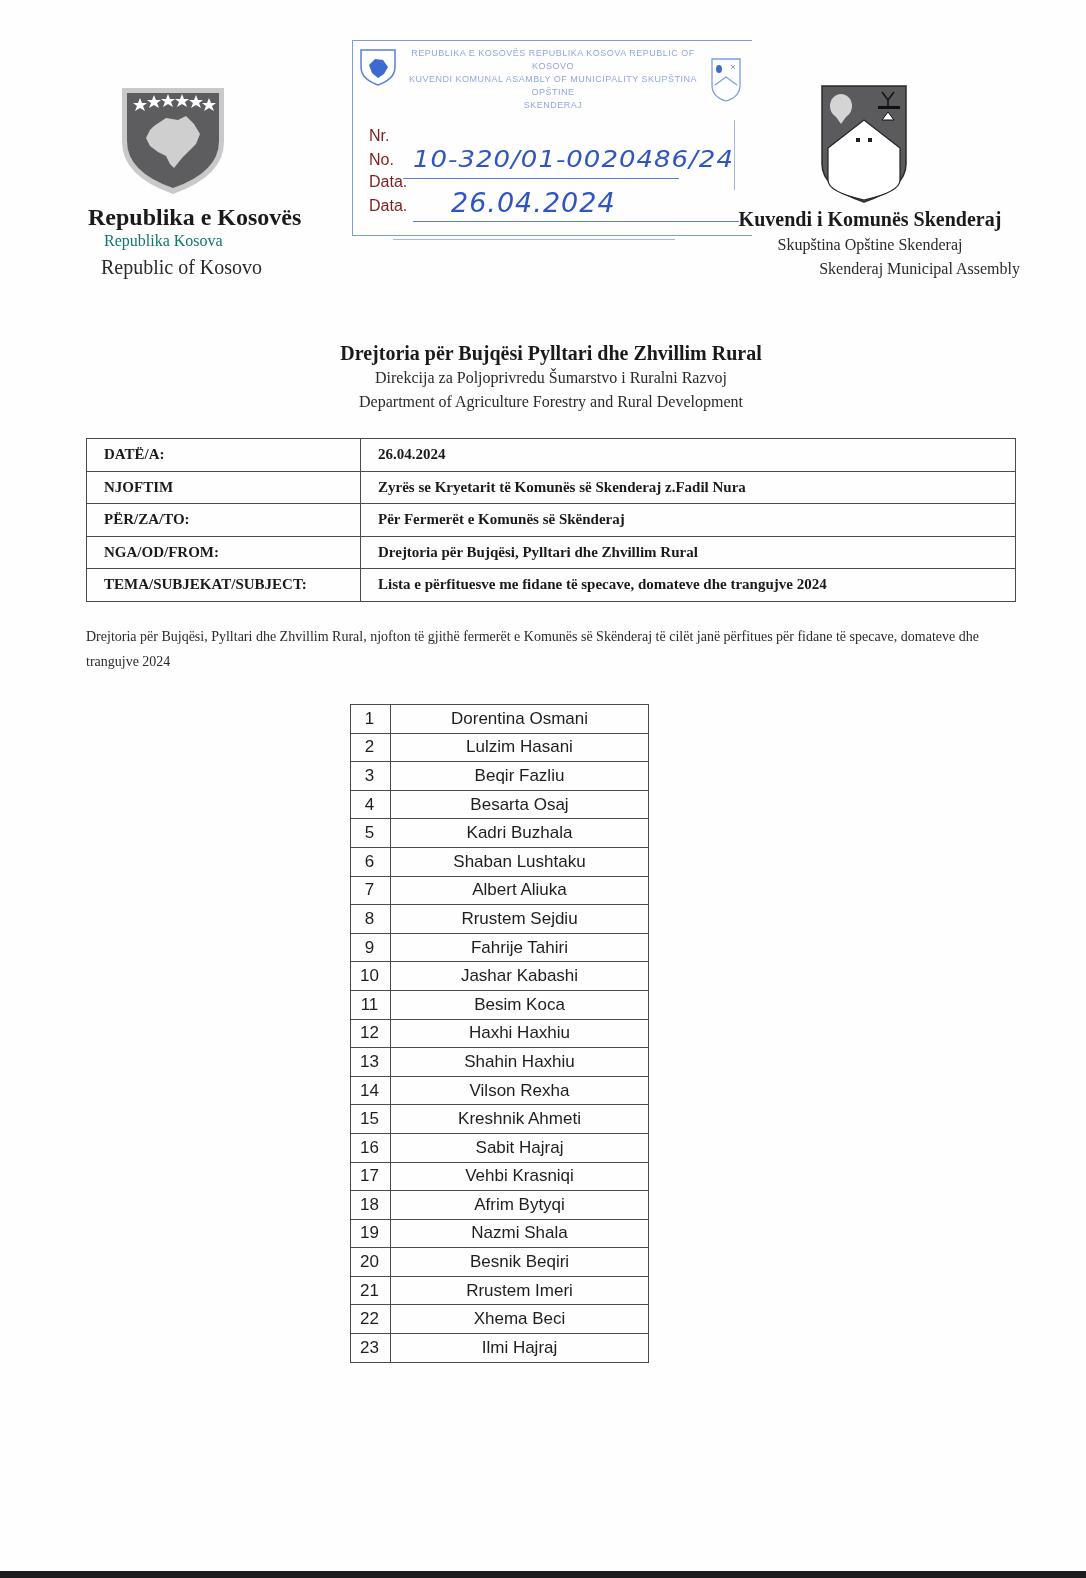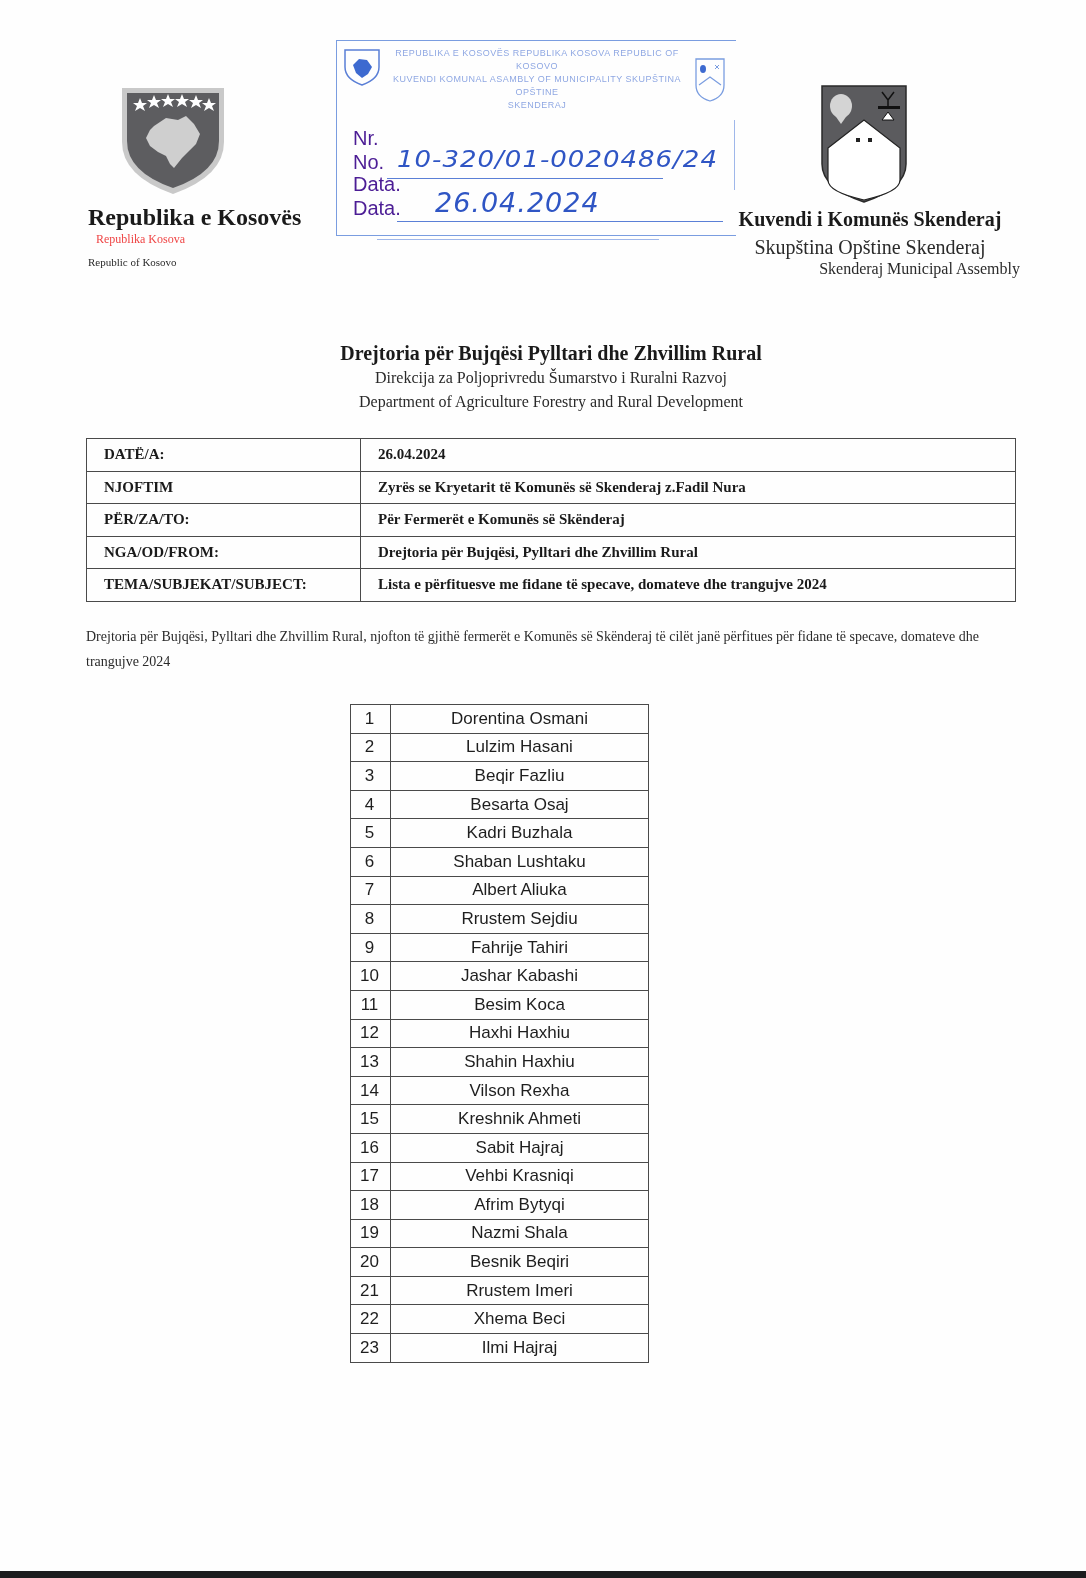--- a/index.html
+++ b/index.html
@@ -3,42 +3,42 @@
 <meta charset="utf-8">
 <style>
   * { box-sizing: border-box; margin: 0; padding: 0; }
   html, body { width: 1086px; height: 1578px; background: #fefefe; overflow: hidden; }
   body { position: relative; font-family: "Liberation Serif", "DejaVu Serif", serif; color: #1a1a1a; }
 
   
   .hdr-left { position: absolute; left: 88px; top: 84px; width: 220px; }
   .kosovo-crest { position: absolute; left: 32px; top: 0; width: 106px; height: 112px; }
   .hdr-left .t1 { position: absolute; left: 0; top: 120px; font-size: 24px; font-weight: bold; white-space: nowrap; }
-  .hdr-left .t2 { position: absolute; left: 8px; top: 148px; font-size: 12px; white-space: nowrap; color: #ef4444; }
-  .hdr-left .t3 { position: absolute; left: 0; top: 172px; font-size: 11px; white-space: nowrap; color: #2a2a2a; text-align: right; }
-
-  
-  .stamp { position: absolute; left: 336px; top: 40px; width: 400px; height: 196px; border: 1.5px solid #7a9de0; border-right: none; color: #4a72cf; font-family: "Liberation Sans", sans-serif; padding-left: 8px; }
+  .hdr-left .t2 { position: absolute; left: 16px; top: 148px; font-size: 16px; white-space: nowrap; color: #0f766e; }
+  .hdr-left .t3 { position: absolute; left: 13px; top: 172px; font-size: 20px; white-space: nowrap; color: #2a2a2a; text-align: right; }
+
+  
+  .stamp { position: absolute; left: 352px; top: 40px; width: 400px; height: 196px; border: 1.5px solid #7a9de0; border-right: none; color: #4a72cf; font-family: "Liberation Sans", sans-serif; padding-left: 8px; }
   .stamp-right-edge { position: absolute; left: 734px; top: 120px; width: 1px; height: 70px; background: #9fb7ea; }
   .stamp .mini-crest-l { position: absolute; left: 6px; top: 6px; width: 38px; height: 40px; }
   .stamp .mini-crest-r { position: absolute; left: 356px; top: 14px; width: 34px; height: 48px; }
   .stamp .stamp-header { position: absolute; left: 50px; top: 6px; width: 300px; font-size: 9px; letter-spacing: 0.5px; line-height: 13px; text-align: center; color: #7b98de; opacity: 0.85; }
-  .stamp .lbl { position: absolute; left: 16px; font-size: 20px; color: #4c1d95; }
+  .stamp .lbl { position: absolute; left: 16px; font-size: 16px; color: #7f1d1d; }
   .stamp .hand { position: absolute; font-family: "DejaVu Sans", sans-serif; font-style: italic; color: #2f55c4; letter-spacing: 1px; }
   .stamp .hand-no { left: 60px; top: 103px; font-size: 26px; transform: scaleY(0.9); }
   .stamp .hand-date { left: 98px; top: 146px; font-size: 27px; }
   .stamp .uline1 { position: absolute; left: 50px; top: 137px; width: 276px; height: 1px; background: #5a7fd6; }
   .stamp .uline2 { position: absolute; left: 60px; top: 180px; width: 326px; height: 1px; background: #5a7fd6; }
   .stamp .bottom-line { position: absolute; left: 40px; top: 198px; width: 282px; height: 1px; background: #9fb7ea; }
 
   
   .hdr-right { position: absolute; left: 720px; top: 84px; width: 300px; }
   .skenderaj-crest { position: absolute; left: 100px; top: 0; width: 88px; height: 120px; }
   .hdr-right .t1 { position: absolute; left: 0; width: 300px; top: 124px; font-size: 20px; font-weight: bold; text-align: center; white-space: nowrap; }
-  .hdr-right .t2 { position: absolute; left: 0; width: 300px; top: 152px; font-size: 20px; text-align: center; color: #2a2a2a; }
+  .hdr-right .t2 { position: absolute; left: 0; width: 300px; top: 152px; font-size: 16px; text-align: center; color: #2a2a2a; }
   .hdr-right .t3 { position: absolute; left: 0; width: 300px; top: 176px; font-size: 16px; text-align: right; color: #2a2a2a; }
 
   
   .dept { position: absolute; left: 0; width: 1102px; top: 340px; text-align: center; }
   .dept .d1 { font-size: 20px; font-weight: bold; line-height: 26px; }
   .dept .d2 { font-size: 16px; line-height: 24px; color: #2a2a2a; }
   .dept .d3 { font-size: 16px; line-height: 24px; color: #2a2a2a; }
 
   
   .meta { position: absolute; left: 86px; top: 438px; width: 930px; border-collapse: collapse; }

